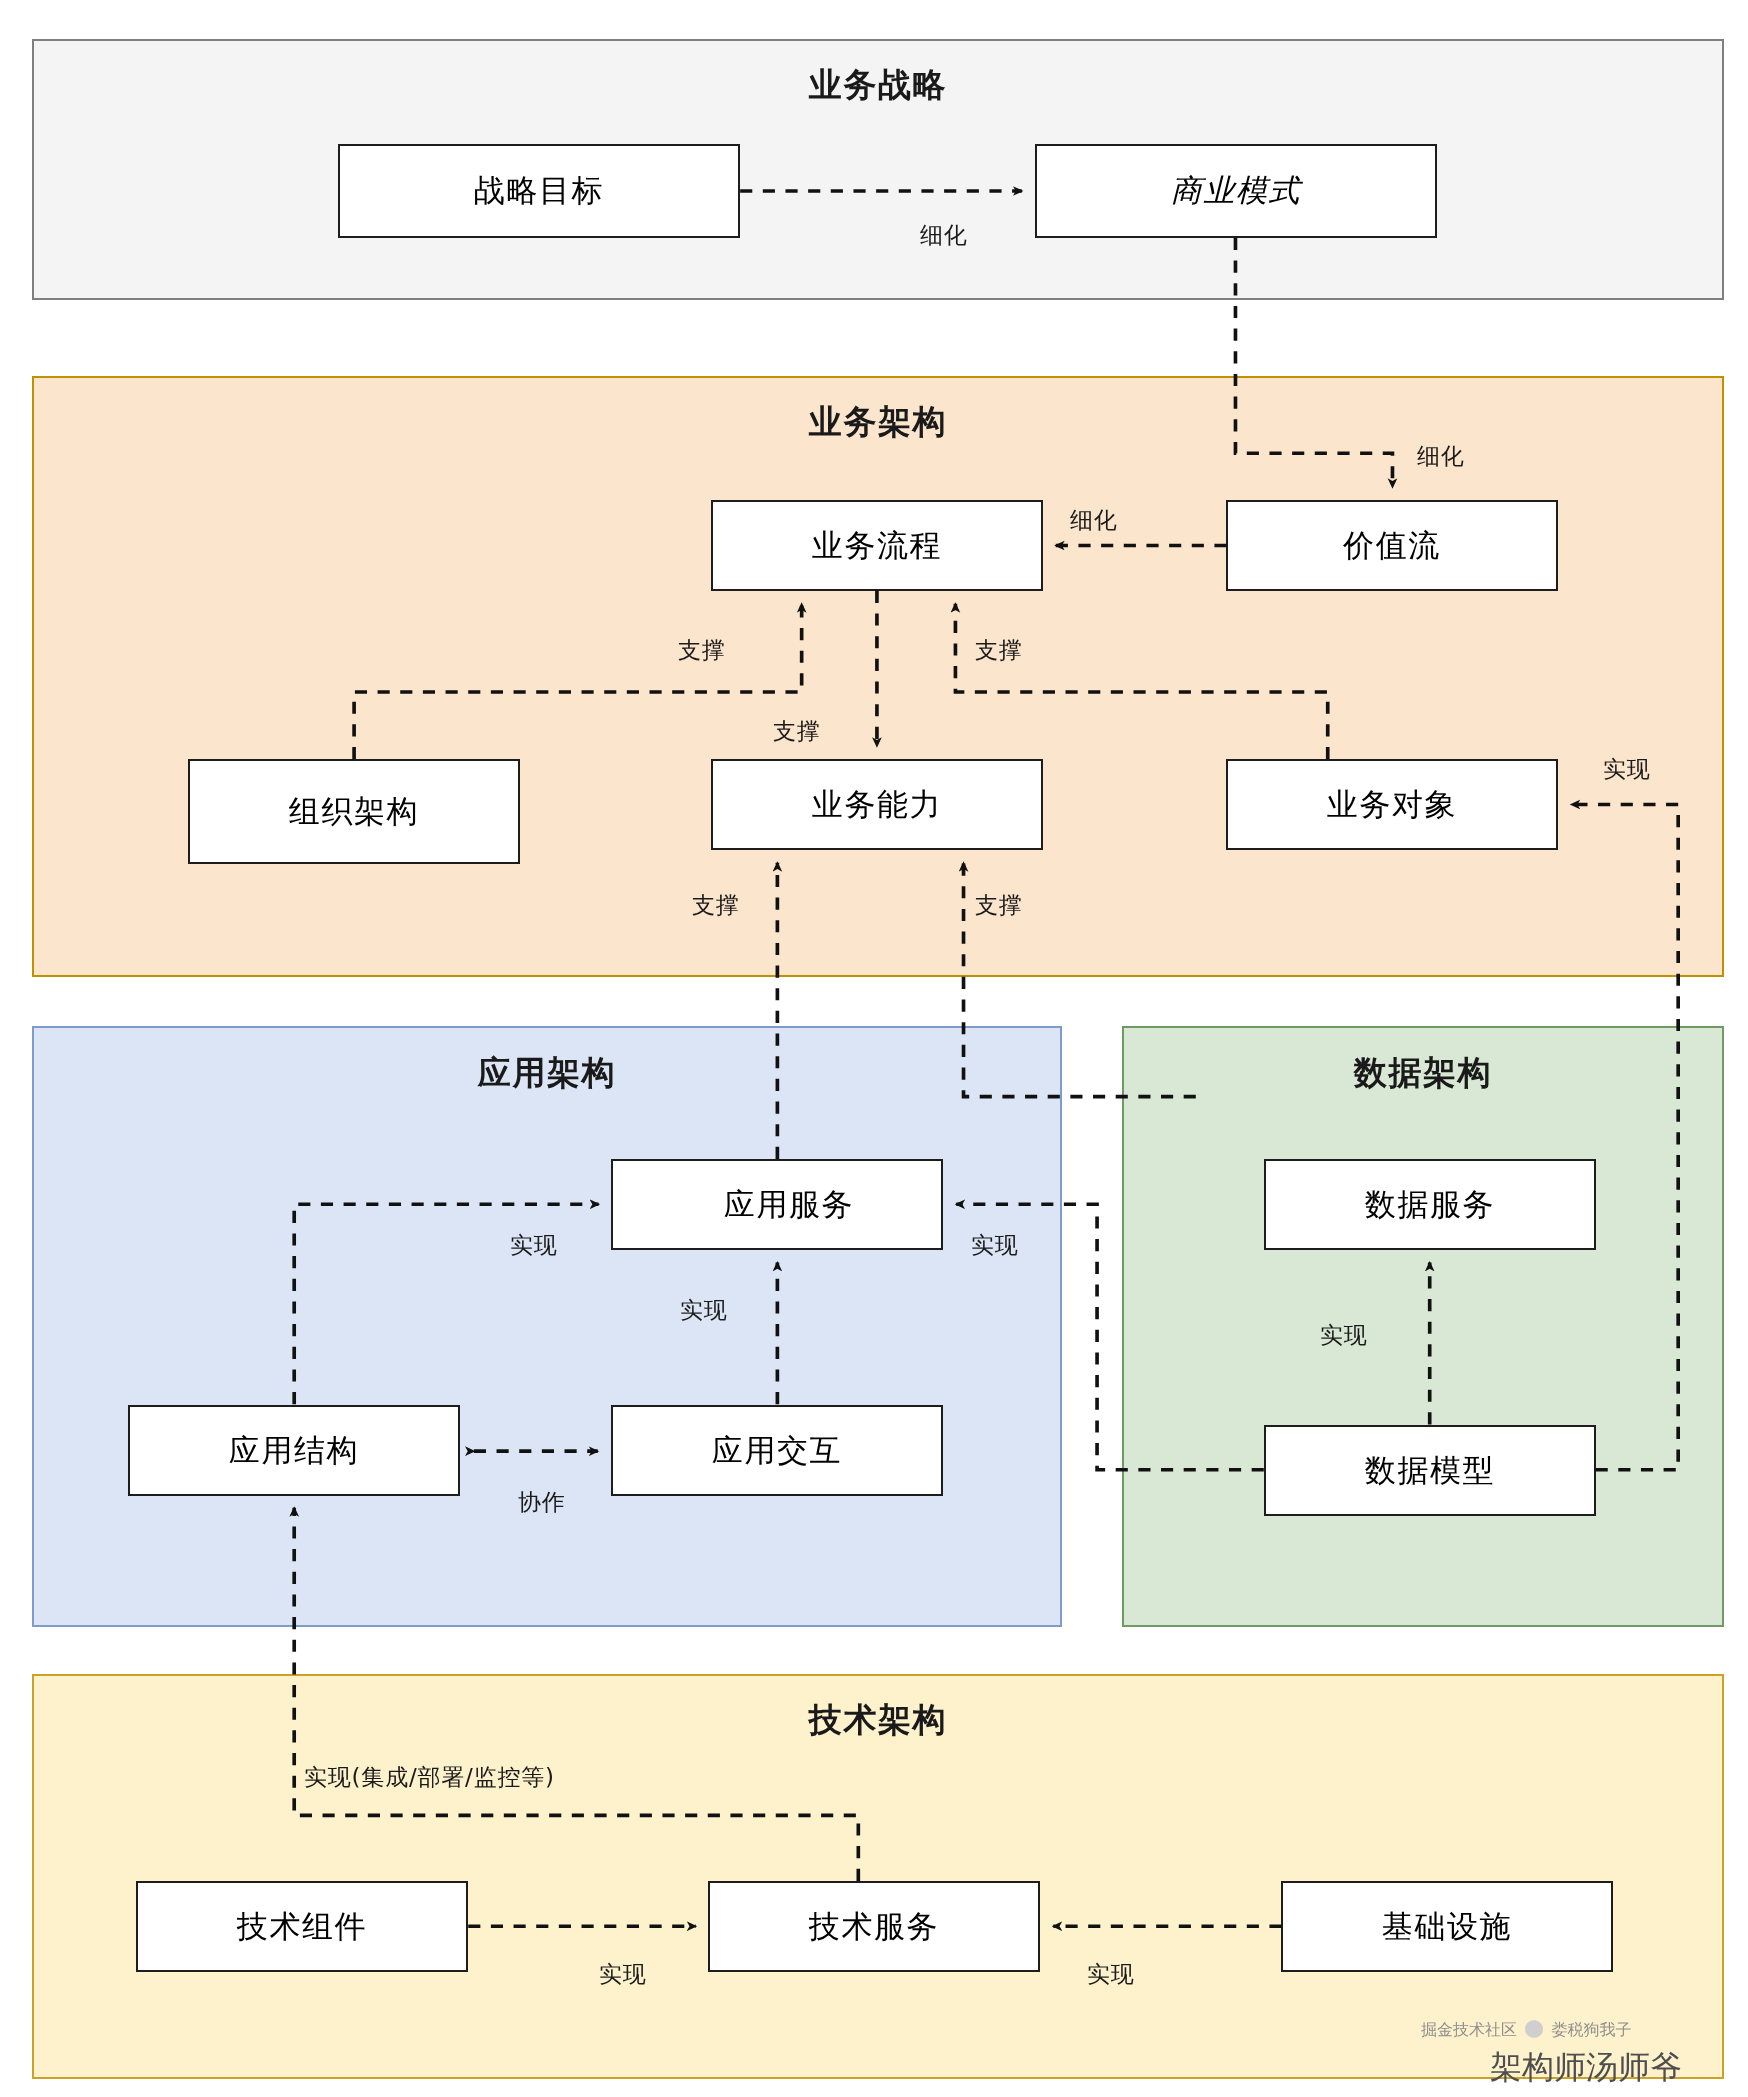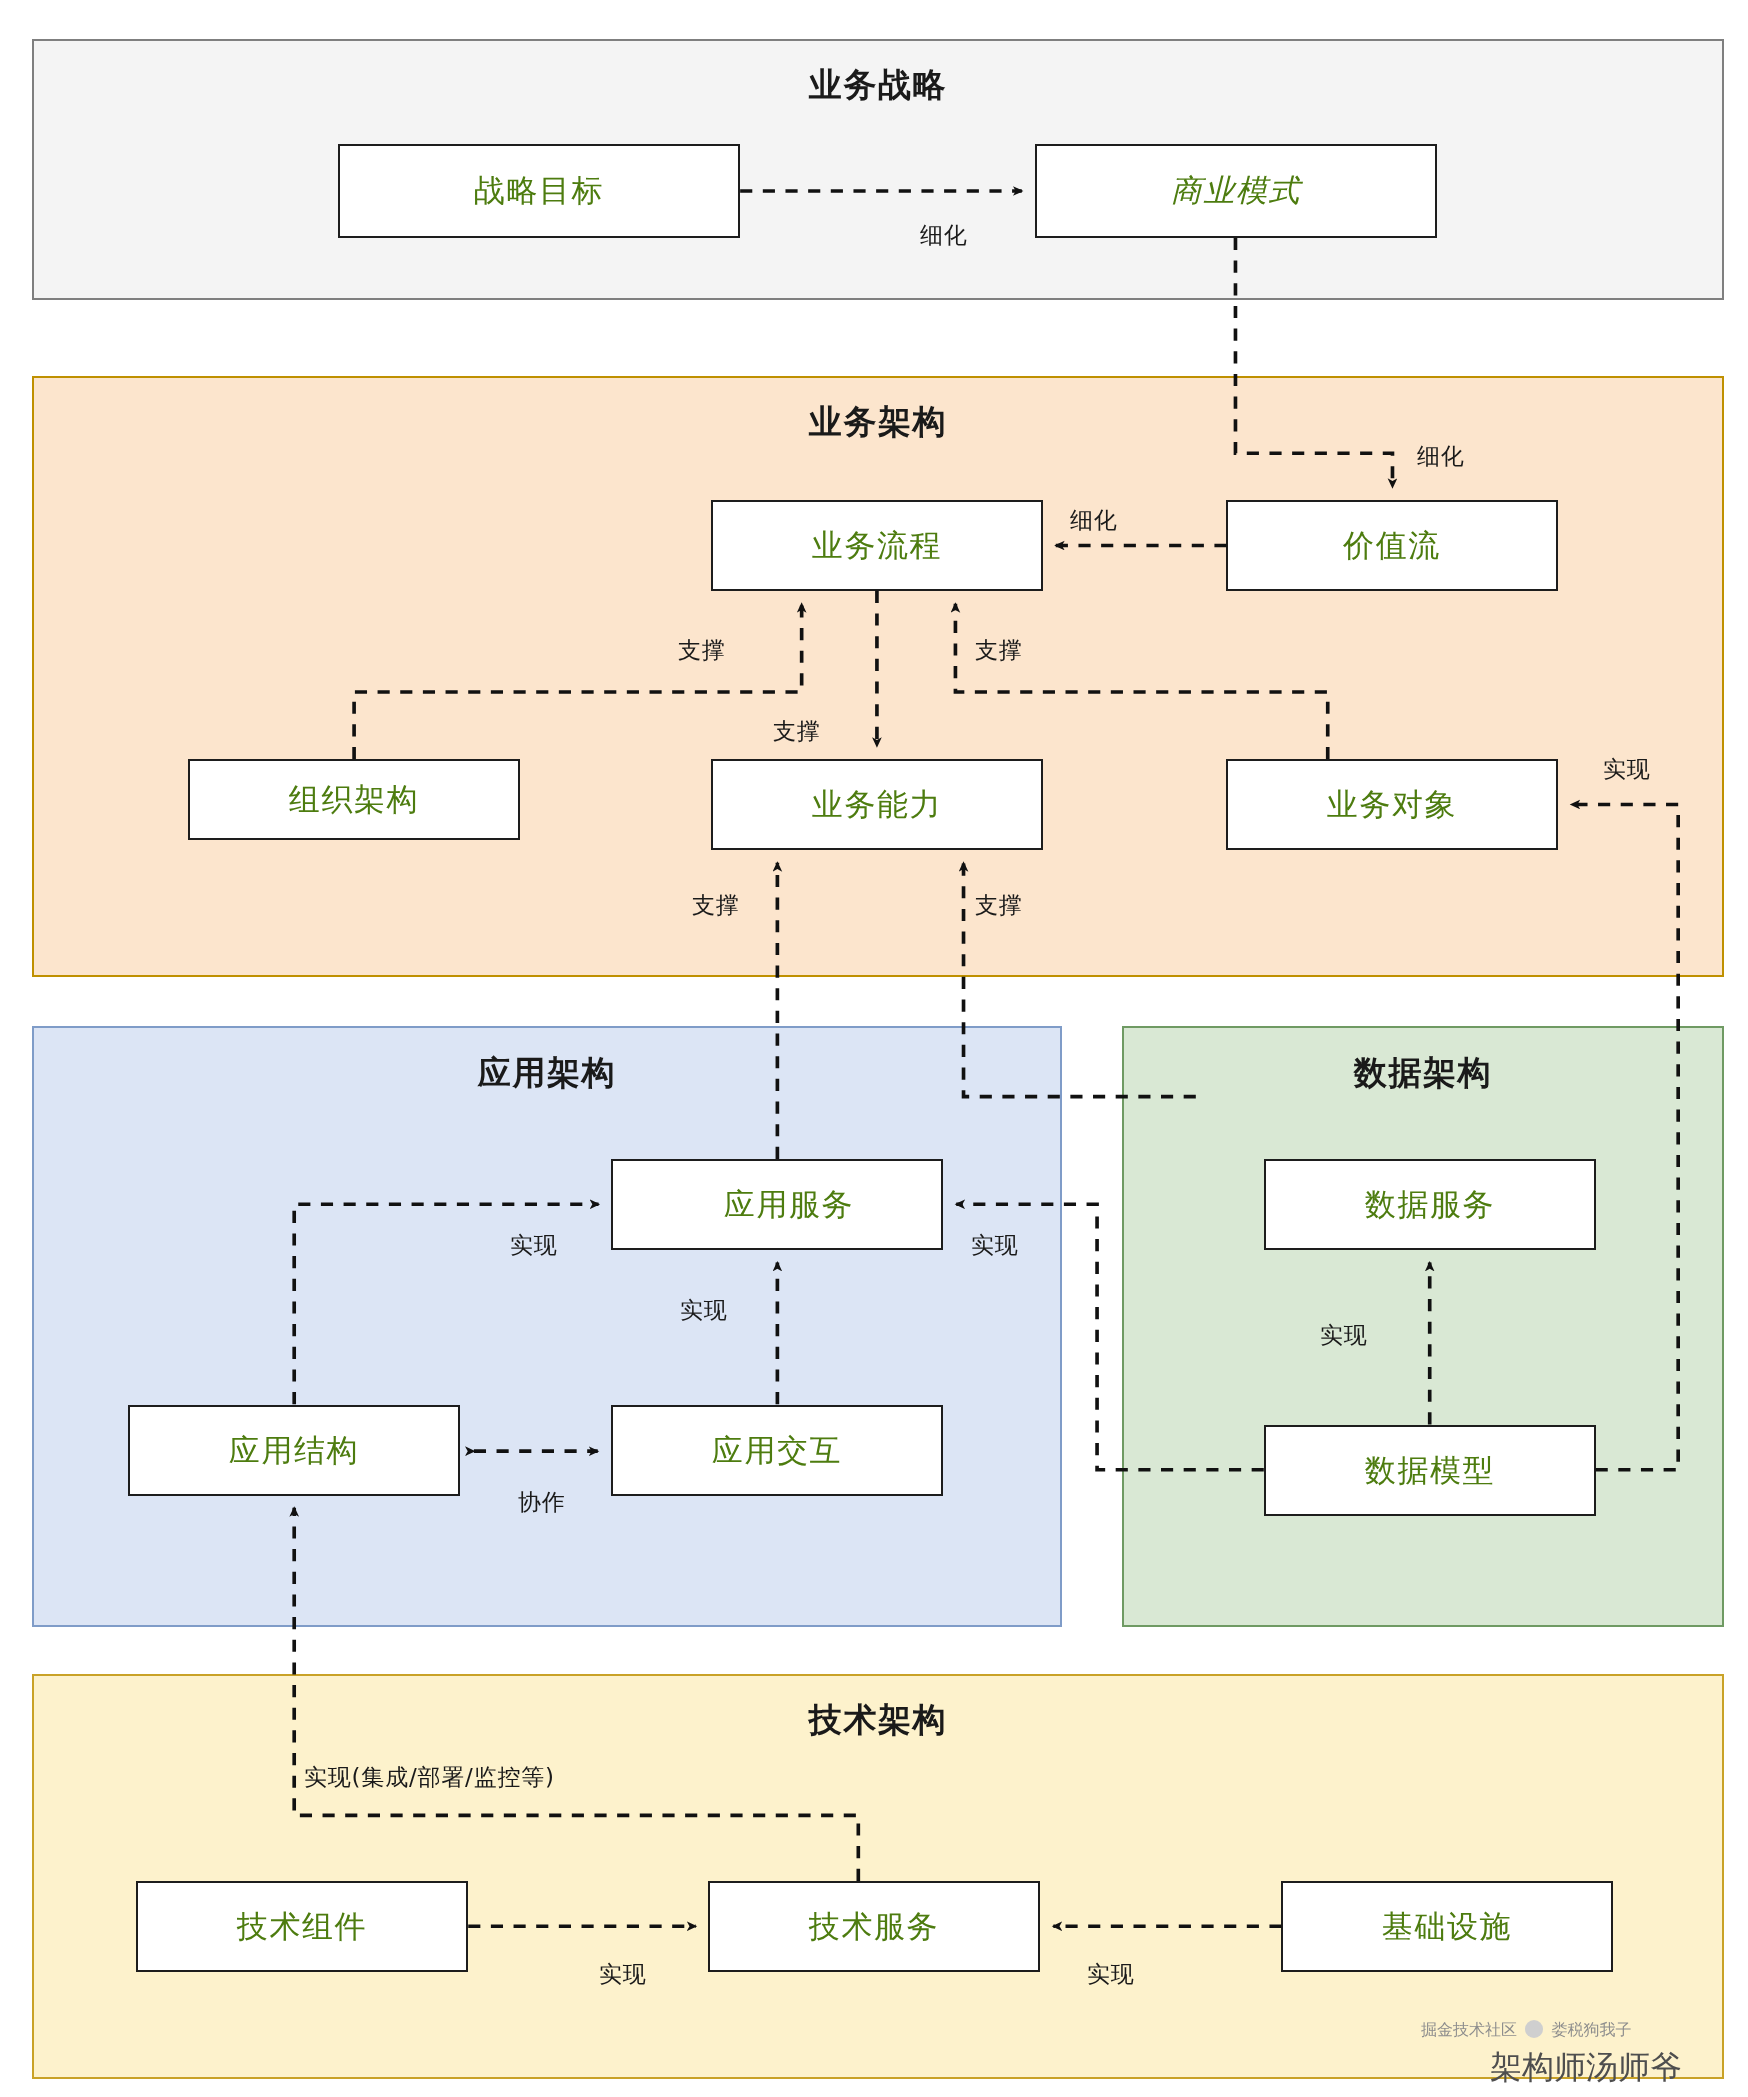--- a/index.html
+++ b/index.html
@@ -46,21 +46,21 @@
   .node {
     position: absolute;
     box-sizing: border-box;
     background: #ffffff;
     border: 2.4px solid #1d1d1d;
     display: flex;
     align-items: center;
     justify-content: center;
     font-size: 31px;
     font-weight: 500;
-    color: #4d7c0f;
+    color: #000000;
     letter-spacing: 1.6px;
     z-index: 4;
   }
   .edge-label {
     position: absolute;
     font-size: 23px;
     color: #1a1a1a;
     white-space: nowrap;
     z-index: 6;
     letter-spacing: 0.8px;
@@ -152,21 +152,21 @@
     <g fill="none" stroke="#111111" stroke-width="4.5" stroke-dasharray="15,13" marker-end="url(#ah)" marker-start="url(#ah)">
       <path d="M585,1793 L738,1793"></path>
     </g>
   </svg>
 
   <div id="nodes-root">
       <div class="node" style="left: 338px; top: 144px; width: 402px; height: 94px;">战略目标</div>
       <div class="node" style="left: 1035px; top: 144px; width: 402px; height: 94px; font-style: italic;">商业模式</div>
       <div class="node" style="left: 711px; top: 500px; width: 332px; height: 91px;">业务流程</div>
       <div class="node" style="left: 1226px; top: 500px; width: 332px; height: 91px;">价值流</div>
-      <div class="node" style="left: 188px; top: 759px; width: 332px; height: 81px;">组织架构</div>
+      <div class="node" style="left: 188px; top: 759px; width: 332px; height: 105px;">组织架构</div>
       <div class="node" style="left: 711px; top: 759px; width: 332px; height: 91px;">业务能力</div>
       <div class="node" style="left: 1226px; top: 759px; width: 332px; height: 91px;">业务对象</div>
       <div class="node" style="left: 611px; top: 1159px; width: 332px; height: 91px; padding-left: 24px;">应用服务</div>
       <div class="node" style="left: 128px; top: 1405px; width: 332px; height: 91px;">应用结构</div>
       <div class="node" style="left: 611px; top: 1405px; width: 332px; height: 91px;">应用交互</div>
       <div class="node" style="left: 1264px; top: 1159px; width: 332px; height: 91px;">数据服务</div>
       <div class="node" style="left: 1264px; top: 1425px; width: 332px; height: 91px;">数据模型</div>
       <div class="node" style="left: 136px; top: 1881px; width: 332px; height: 91px;">技术组件</div>
       <div class="node" style="left: 708px; top: 1881px; width: 332px; height: 91px;">技术服务</div>
       <div class="node" style="left: 1281px; top: 1881px; width: 332px; height: 91px;">基础设施</div>

